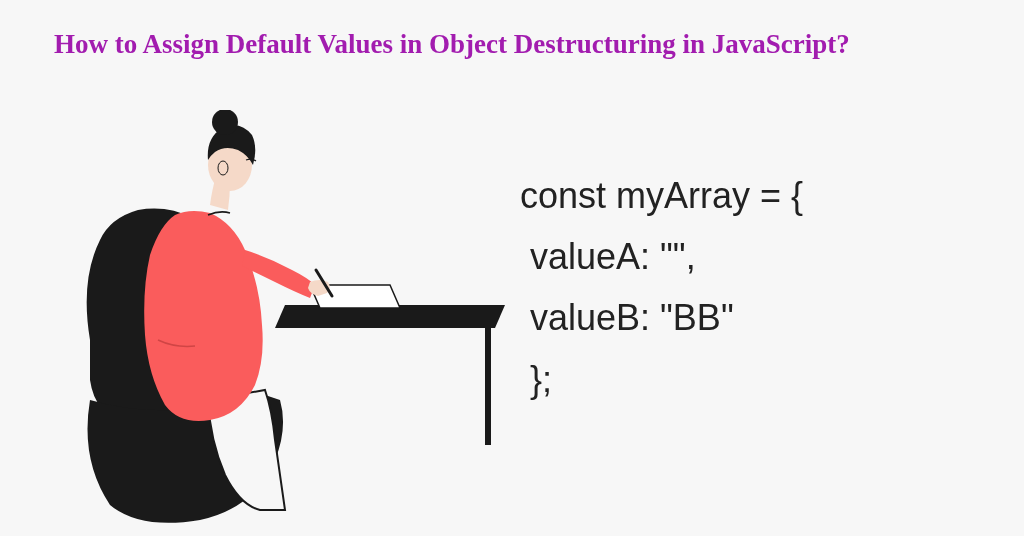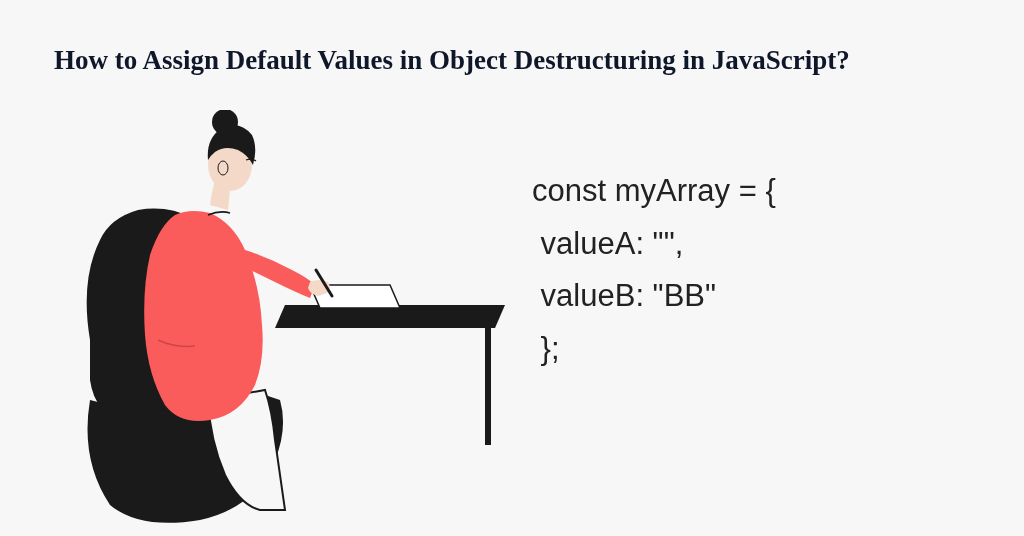--- a/index.html
+++ b/index.html
@@ -15,38 +15,37 @@
       position: relative;
       overflow: hidden;
     }
     .title {
       position: absolute;
       top: 28px;
       left: 54px;
       right: 54px;
       font-size: 27px;
       font-weight: bold;
-      color: #0f172a;
+      color: #a21caf;
       line-height: 1.25;
       font-family: Georgia, 'Times New Roman', serif;
-      margin-top: 16px;
     }
     .illustration {
       position: absolute;
       left: 30px;
       top: 110px;
       width: 480px;
       height: 420px;
     }
     .code-block {
       position: absolute;
-      left: 532px;
+      left: 520px;
       top: 165px;
       font-family: Arial, Helvetica, sans-serif;
-      font-size: 31px;
+      font-size: 36px;
       color: #222;
       line-height: 1.7;
       font-weight: 400;
     }
     .code-line {
       white-space: pre;
     }
   </style>
 </head>
 <body>

